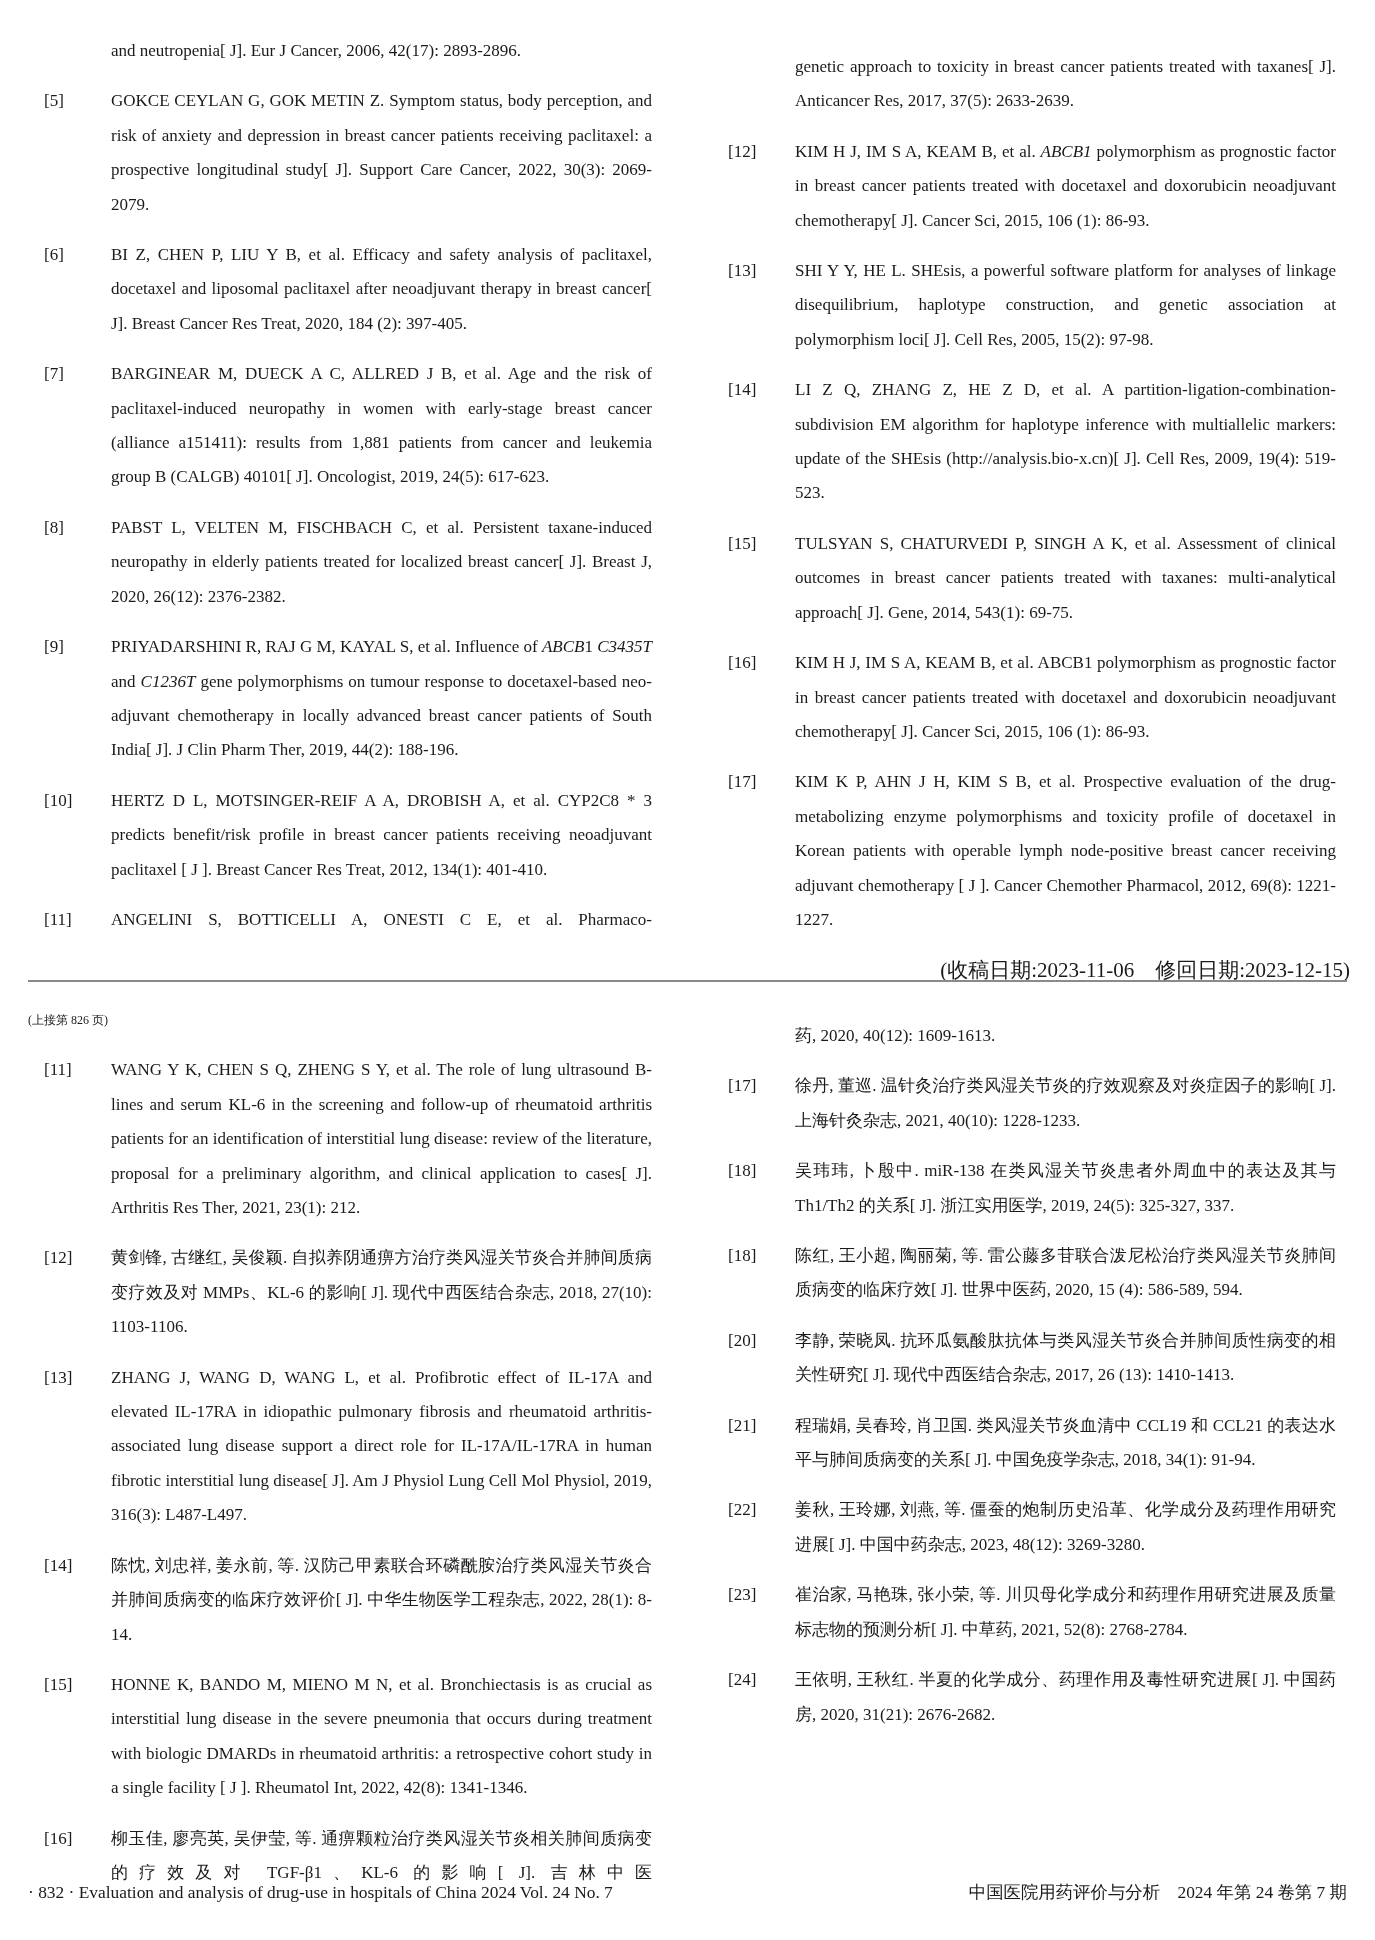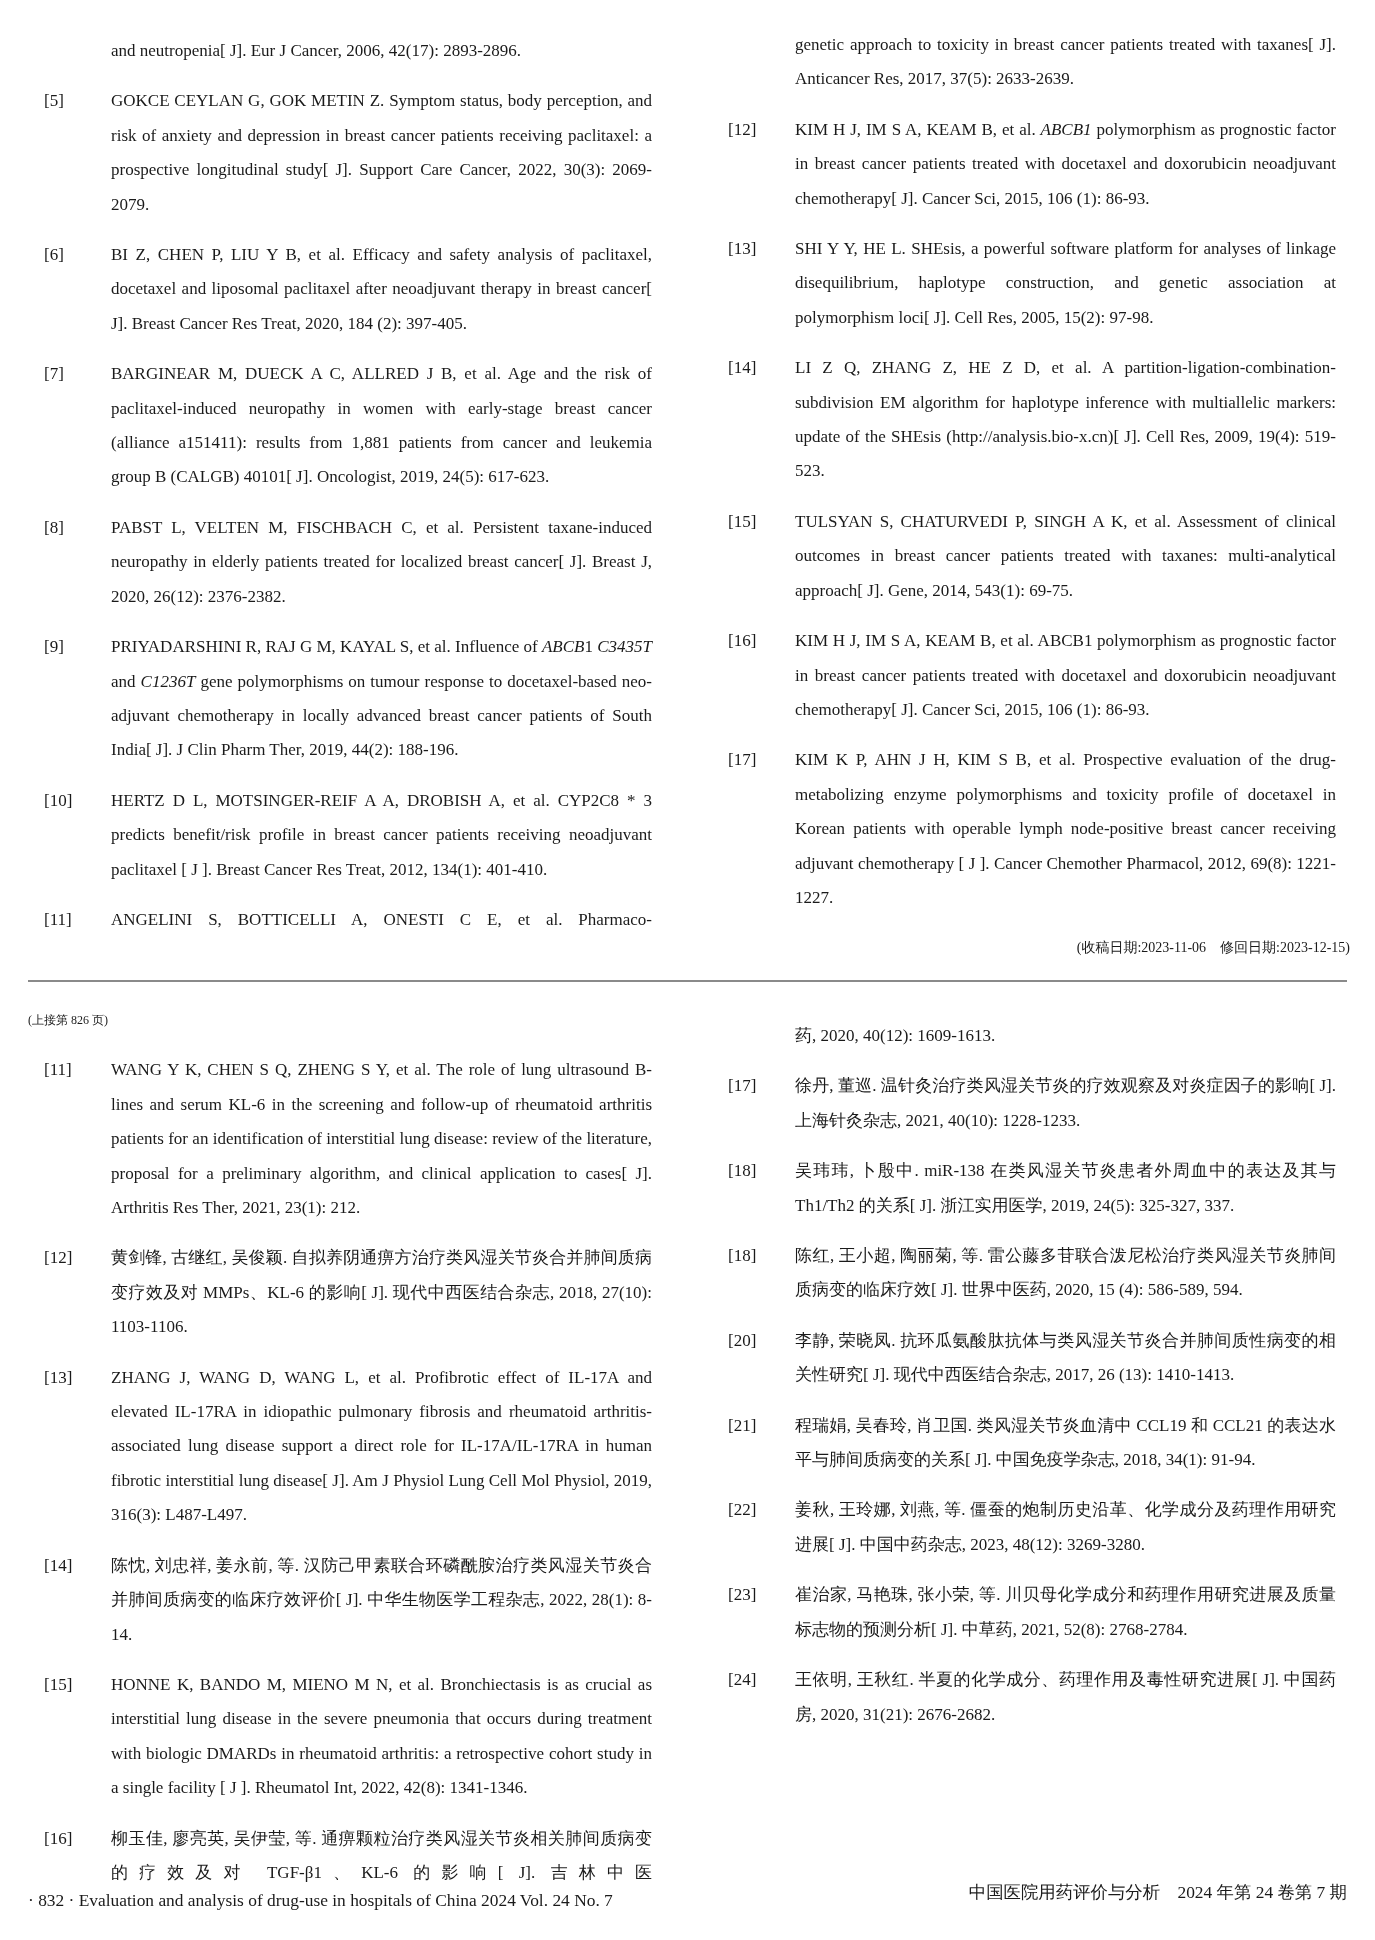--- a/index.html
+++ b/index.html
@@ -6,21 +6,21 @@
   body {
     width: 1375px; height: 1940px; position: relative; overflow: hidden;
     font-family: "Liberation Serif", "DejaVu Serif", serif;
     color: #1a1a1a;
   }
   .col {
     position: absolute;
     width: 640px;
   }
   .col.tl { left: 28px; top: 18px; }
-  .col.tr { left: 712px; top: 12px; }
+  .col.tr { left: 712px; top: 34px; }
   .col.bl { left: 28px; top: 1003px; }
   .col.br { left: 712px; top: 1003px; }
 
   .ref {
     position: relative;
     padding-left: 67px;
     font-size: 17px;
     line-height: 34.4px;
     text-align: justify;
     text-align-last: left;
@@ -33,33 +33,33 @@
   }
   .ref .txt { display: block; }
   .ref.cont { padding-left: 67px; }
   .ref.cn { line-height: 34.4px; }
   .continued {
     font-size: 12px; line-height: 34.4px;
     margin: 0;
   }
   .received {
     text-align: right;
-    font-size: 14px; line-height: 34.4px;
+    font-size: 21px; line-height: 34.4px;
     padding-right: 2px;
     margin: 2px 0 0 0;
   }
   .divider {
     position: absolute; left: 28px; right: 28px; top: 980px;
     height: 0; border-top: 2px solid #8a8a8a;
   }
   .footer {
     position: absolute; top: 1880px; left: 28px; right: 28px;
     font-size: 17.4px; line-height: 24px;
   }
-  .footer .left { position: absolute; left: 0; top: 0; margin-top: 8px; }
+  .footer .left { position: absolute; left: 0; top: 0; }
   .footer .right { position: absolute; right: 0; top: 0; }
   i { font-style: italic; }
 </style>
 </head>
 <body>
 
 <div class="col tl">
   <p class="ref cont">
       <span class="txt">and neutropenia[ J]. Eur J Cancer, 2006, 42(17): 2893-2896.</span>
     </p>

